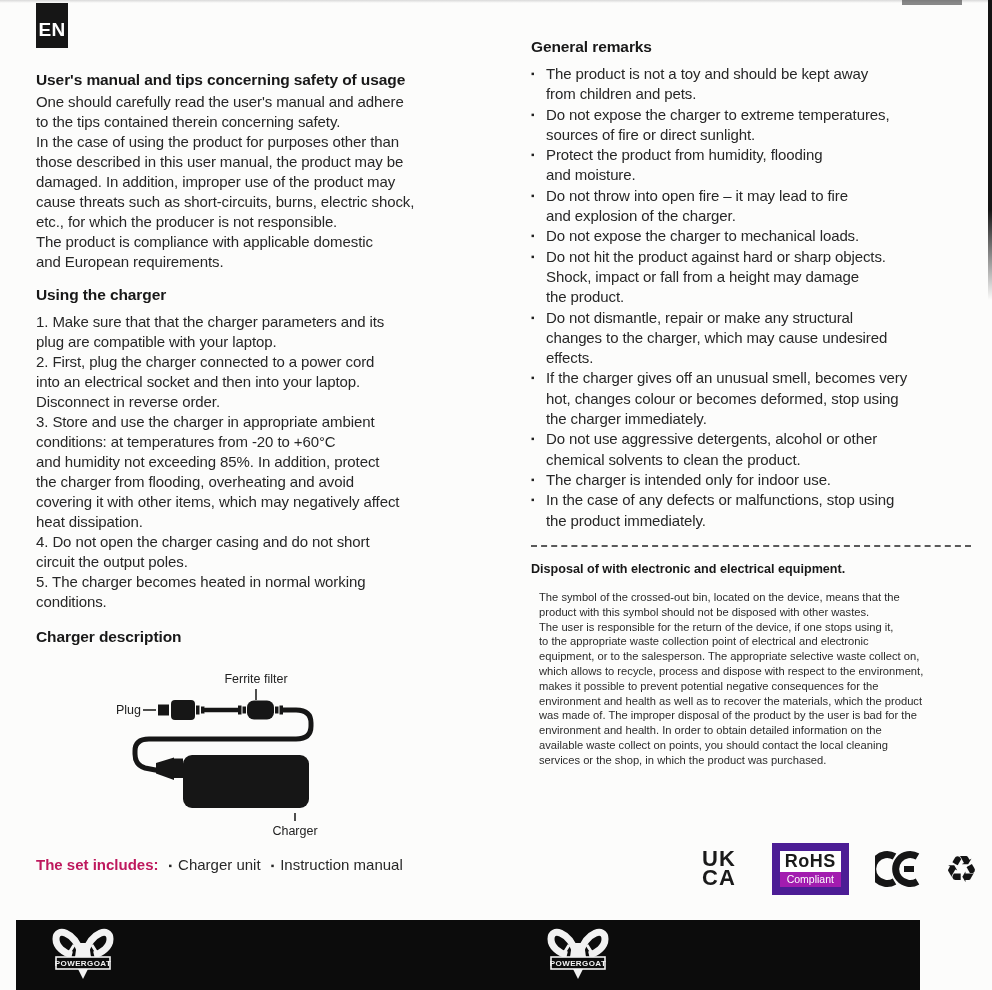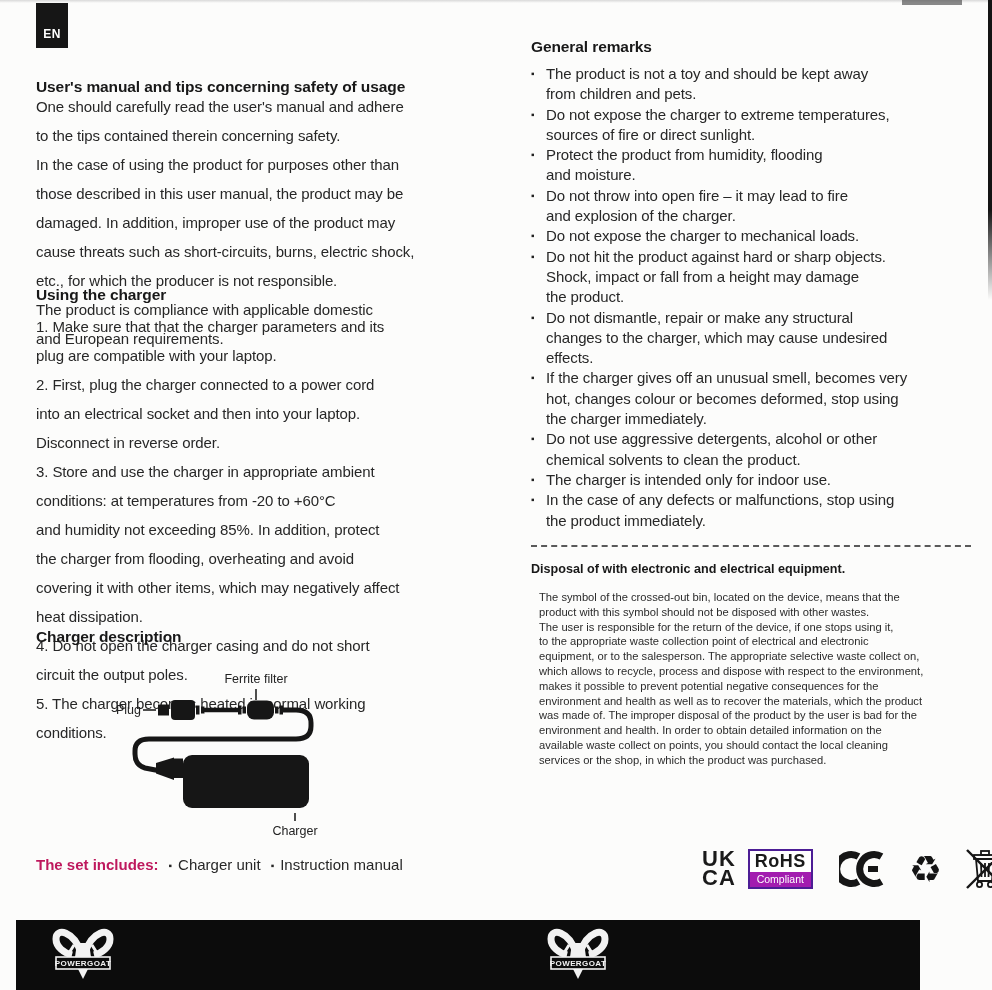--- a/index.html
+++ b/index.html
@@ -14,27 +14,27 @@
   }
   .top-hairline{position:absolute;left:0;top:0;width:100%;height:3px;
     background:linear-gradient(#d9d9d9,rgba(255,255,255,0));}
   .scan-edge-right{position:absolute;right:0;top:0;width:4px;height:300px;
     background:linear-gradient(#141414 70%,rgba(20,20,20,0));}
   .scan-smudge{position:absolute;right:30px;top:0;width:60px;height:5px;background:#4a4a4a;opacity:.65;}
 
   .en-badge{
     position:absolute;left:36px;top:3px;width:32px;height:45px;
     background:#161616;color:#fff;display:flex;align-items:flex-end;justify-content:center;
-    font-weight:bold;font-size:12px;padding-bottom:7px;box-sizing:border-box;letter-spacing:.3px;
+    font-weight:bold;font-size:19px;padding-bottom:7px;box-sizing:border-box;letter-spacing:.3px;
   }
 
   .abs{position:absolute;}
   h1,h2,h3{margin:0;color:#181818;}
   .h-main{font-size:15.5px;font-weight:bold;letter-spacing:-.1px;}
-  .body-text{font-size:15px;line-height:29px;white-space:pre-line;color:#272727;letter-spacing:-.1px;}
+  .body-text{font-size:15px;line-height:20px;white-space:pre-line;color:#272727;letter-spacing:-.1px;}
 
   .left-col-x{left:36px;width:452px;}
   .right-col-x{left:531px;width:440px;}
 
   .remarks-list{list-style:none;margin:0;padding:0;font-size:15px;line-height:20.3px;color:#272727;letter-spacing:-.1px;}
   .remarks-list li{display:flex;align-items:flex-start;}
   .blt{width:15px;flex:0 0 15px;font-size:10px;line-height:20.3px;color:#222;}
   .btxt{white-space:pre-line;}
 
   .dashed-sep{position:absolute;border:0;border-top:2px dashed #5a5a5a;margin:0;}
@@ -42,21 +42,21 @@
   .small-text{font-size:11.2px;line-height:14.8px;white-space:pre-line;color:#2b2b2b;}
 
   .diagram-svg text{font-family:"Liberation Sans",sans-serif;fill:#222;}
 
   .set-line{font-size:15px;color:#272727;}
   .set-line .lbl{font-weight:bold;color:#be185d;}
   .set-line .blt-inline{font-size:10px;padding:0 6px 0 10px;vertical-align:1px;}
 
   .marks-row{position:absolute;left:702px;top:842px;height:54px;display:flex;align-items:center;gap:12px;}
   .ukca{font-weight:800;font-size:22px;line-height:.85;letter-spacing:1px;color:#1a1a1a;}
-  .rohs{border:2px solid #4c1d95;text-align:center;margin-left:0;background:#fff;}
+  .rohs{border:8px solid #4c1d95;text-align:center;margin-left:24px;background:#fff;}
   .rohs-top{font-weight:800;font-size:18px;letter-spacing:.5px;padding:0 5px;color:#1a1a1a;line-height:21px;}
   .rohs-bottom{background:#a21caf;color:#fff;font-size:10.5px;padding:1px 4px 2px;line-height:12px;}
   .ce-wrap{margin-left:14px;display:flex;align-items:center;}
   .recycle{margin-left:12px;font-family:"DejaVu Sans",sans-serif;font-size:37px;line-height:1;color:#141414;}
   .weee-wrap{margin-left:10px;display:flex;align-items:center;}
 
   .footer-bar{position:absolute;left:16px;top:920px;width:904px;height:70px;background:#0c0c0c;}
   .goat{position:absolute;top:5px;}
   .goat text{font-family:"Liberation Sans",sans-serif;}
 </style>
@@ -66,21 +66,21 @@
 <div class="page">
 
   <div class="top-hairline"></div>
   <div class="scan-edge-right"></div>
   <div class="scan-smudge"></div>
 
   <div class="en-badge">
     <span>EN</span>
   </div>
 
-  <h1 class="abs left-col-x h-main" style="top:78px;">User's manual and tips concerning safety of usage</h1>
+  <h1 class="abs left-col-x h-main" style="top:71px;">User's manual and tips concerning safety of usage</h1>
 
   <p class="abs left-col-x body-text" style="top:92px;margin:0;">One should carefully read the user's manual and adhere
 to the tips contained therein concerning safety.
 In the case of using the product for purposes other than
 those described in this user manual, the product may be
 damaged. In addition, improper use of the product may
 cause threats such as short-circuits, burns, electric shock,
 etc., for which the producer is not responsible.
 The product is compliance with applicable domestic
 and European requirements.</p>

